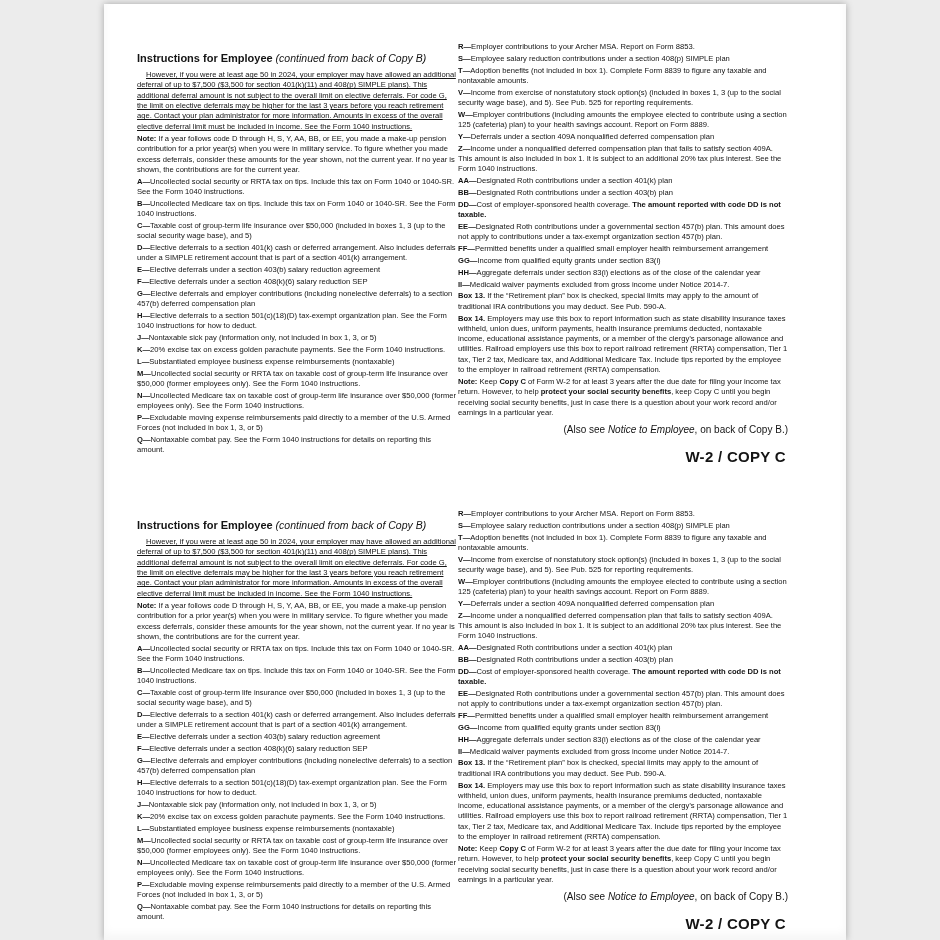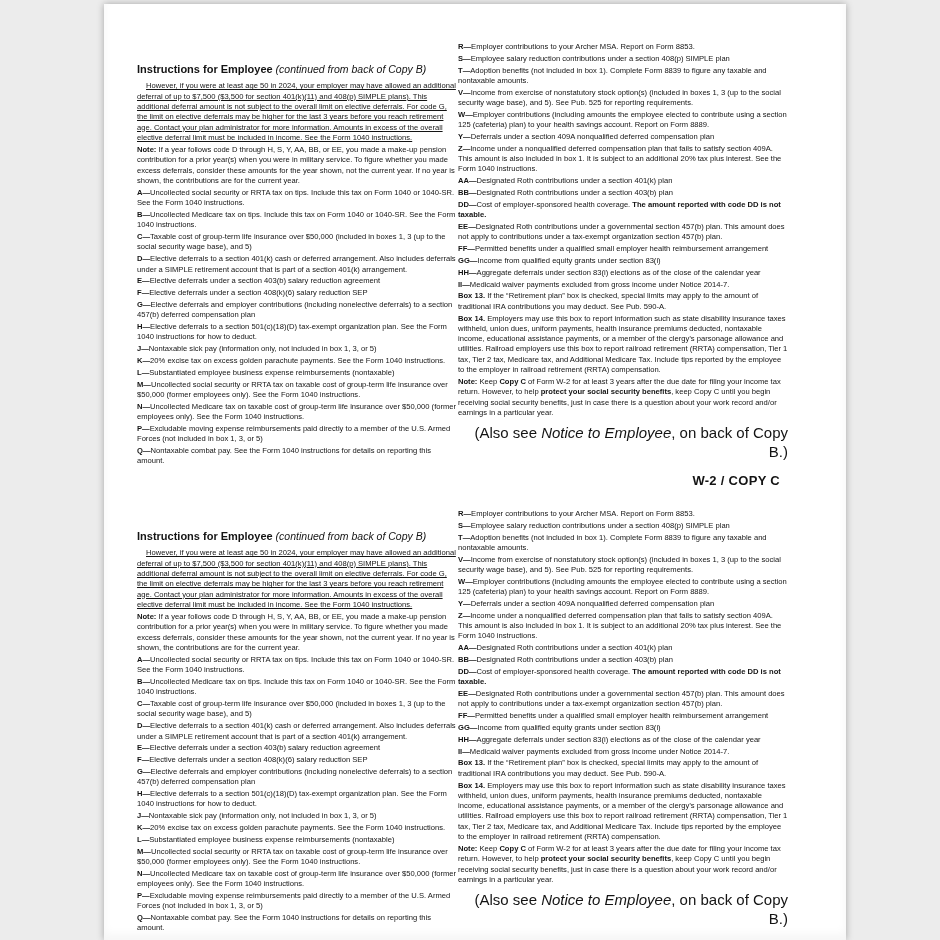--- a/index.html
+++ b/index.html
@@ -37,27 +37,27 @@
     line-height: 1.2;
     white-space: nowrap;
   }
   .title .i { font-weight: normal; font-size: 10.5px; }
   .para { margin: 0 0 1.5px 0; }
   .para.indent { text-indent: 9px; margin-bottom: 2px; text-decoration: underline; }
   .b { font-weight: bold; }
   .i { font-style: italic; }
   .also-see {
     margin: 6px 0 0 0;
-    font-size: 15px;
+    font-size: 10px;
     text-align: right;
     line-height: 1.25;
   }
   .copy-label {
-    margin: 10px 8px 0 0;
-    font-size: 13px;
+    margin: 10px 2px 0 0;
+    font-size: 15px;
     font-weight: bold;
     text-align: right;
     letter-spacing: 0.3px;
   }
 </style>
 </head>
 <body>
 
 <div class="sheet">
 

